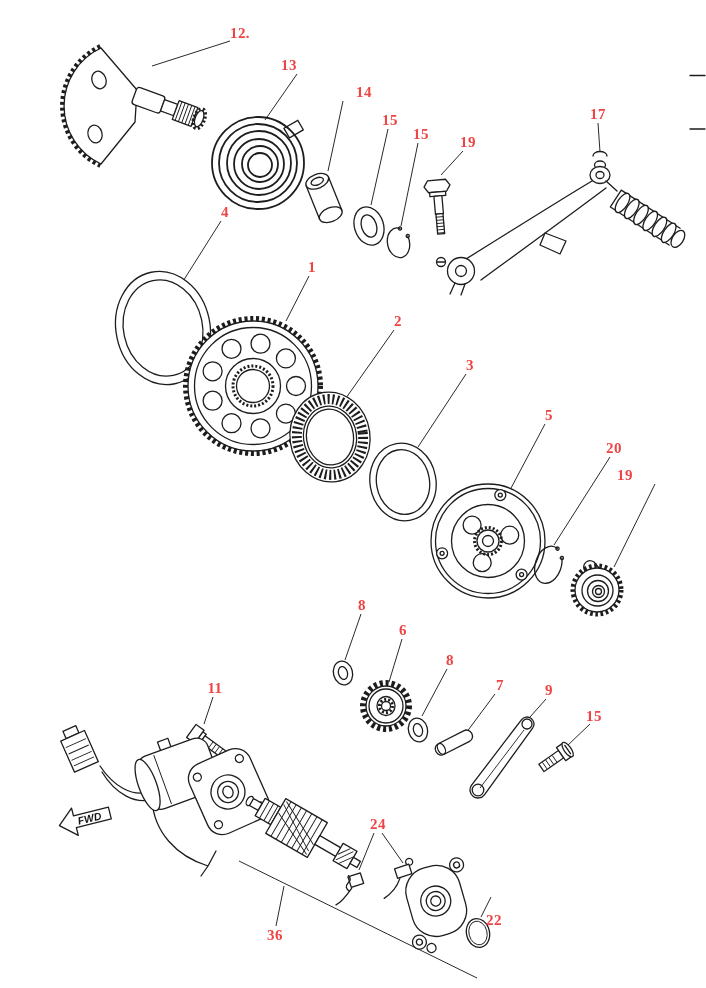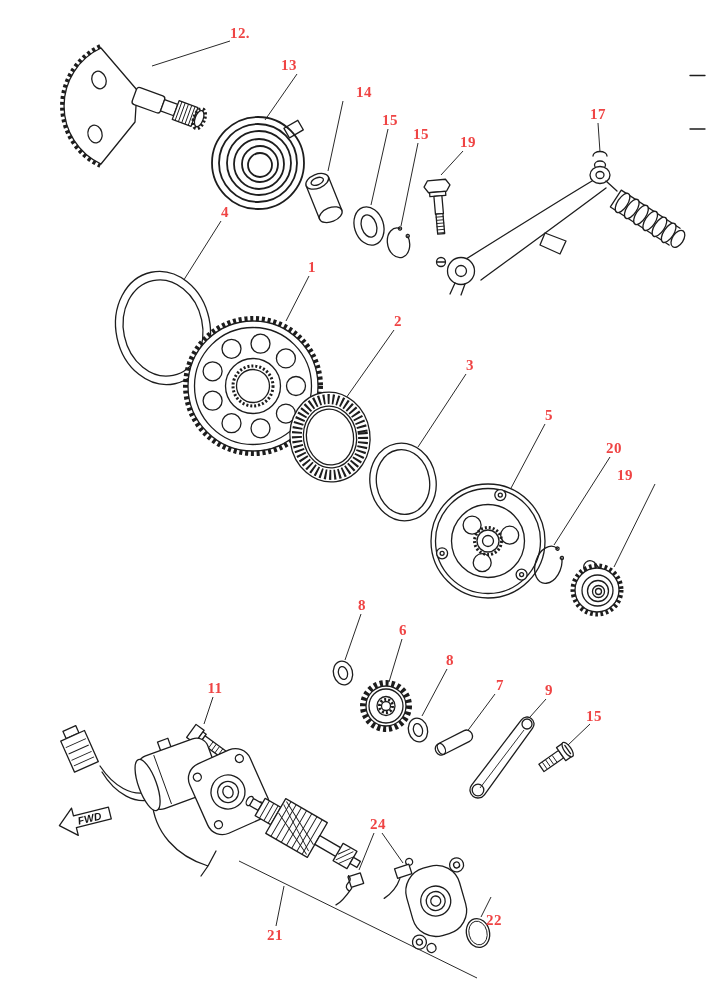--- a/index.html
+++ b/index.html
@@ -350,15 +350,15 @@
   <div class="part-label" style="left:625px;top:475px">19</div>
   <div class="part-label" style="left:362px;top:605px">8</div>
   <div class="part-label" style="left:403px;top:630px">6</div>
   <div class="part-label" style="left:450px;top:660px">8</div>
   <div class="part-label" style="left:500px;top:685px">7</div>
   <div class="part-label" style="left:549px;top:690px">9</div>
   <div class="part-label" style="left:594px;top:716px">15</div>
   <div class="part-label" style="left:215px;top:688px">11</div>
   <div class="part-label" style="left:378px;top:824px">24</div>
   <div class="part-label" style="left:494px;top:920px">22</div>
-  <div class="part-label" style="left:275px;top:935px">21</div>
+  <div class="part-label" style="left:275px;top:935px">36</div>
 
 </div>
 
 </body></html>

